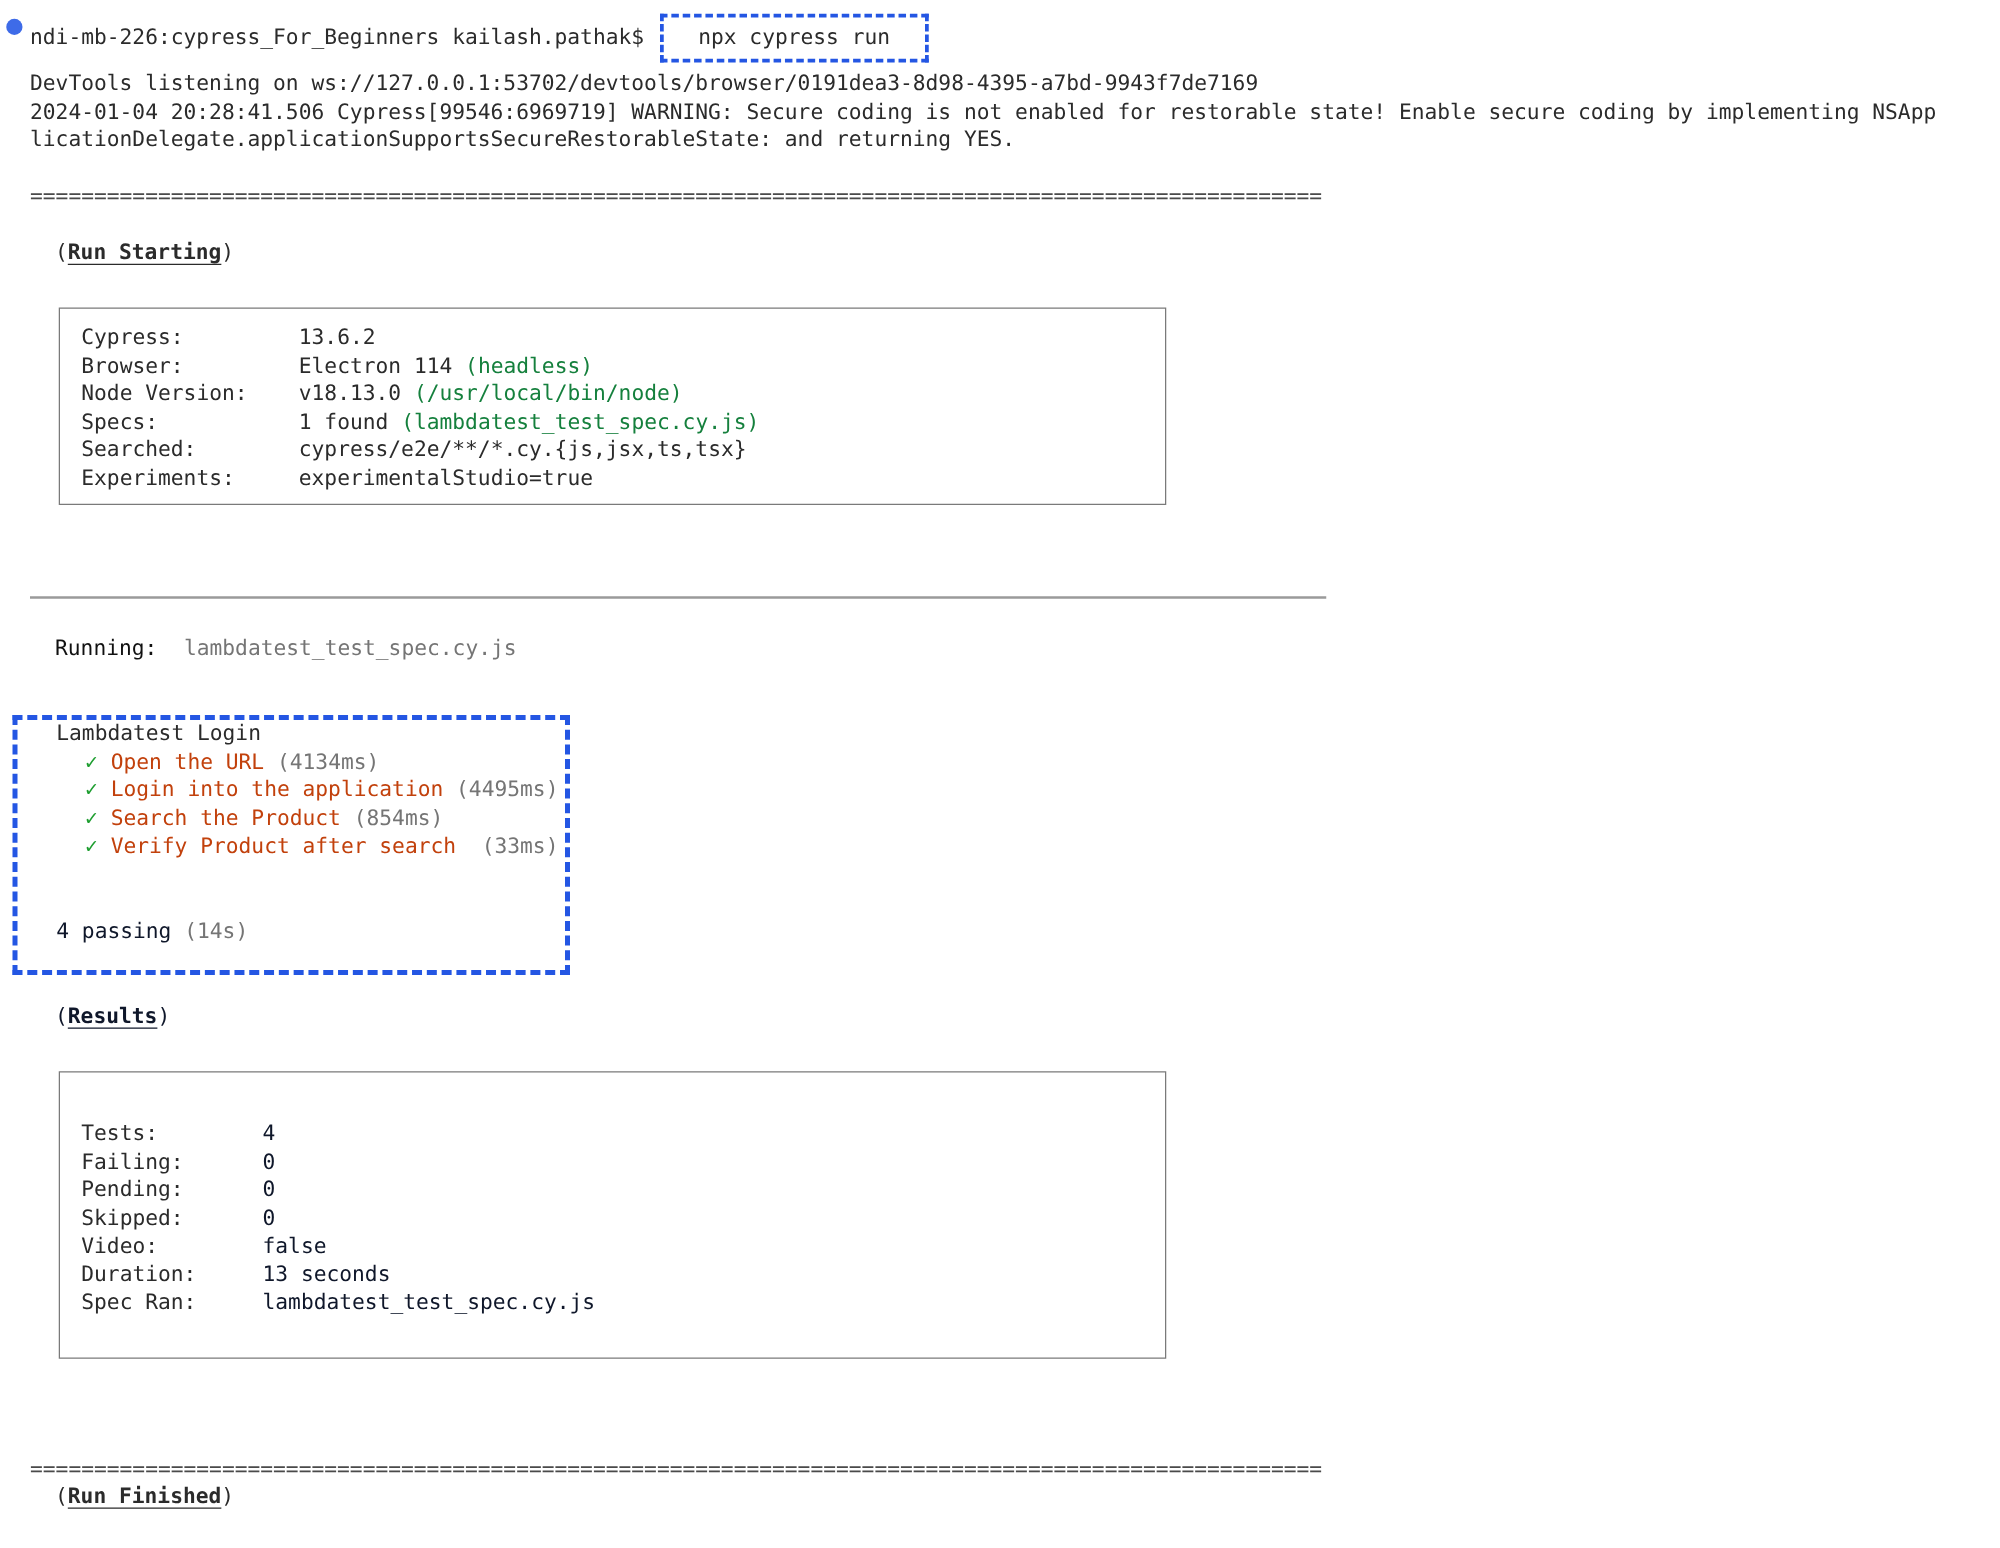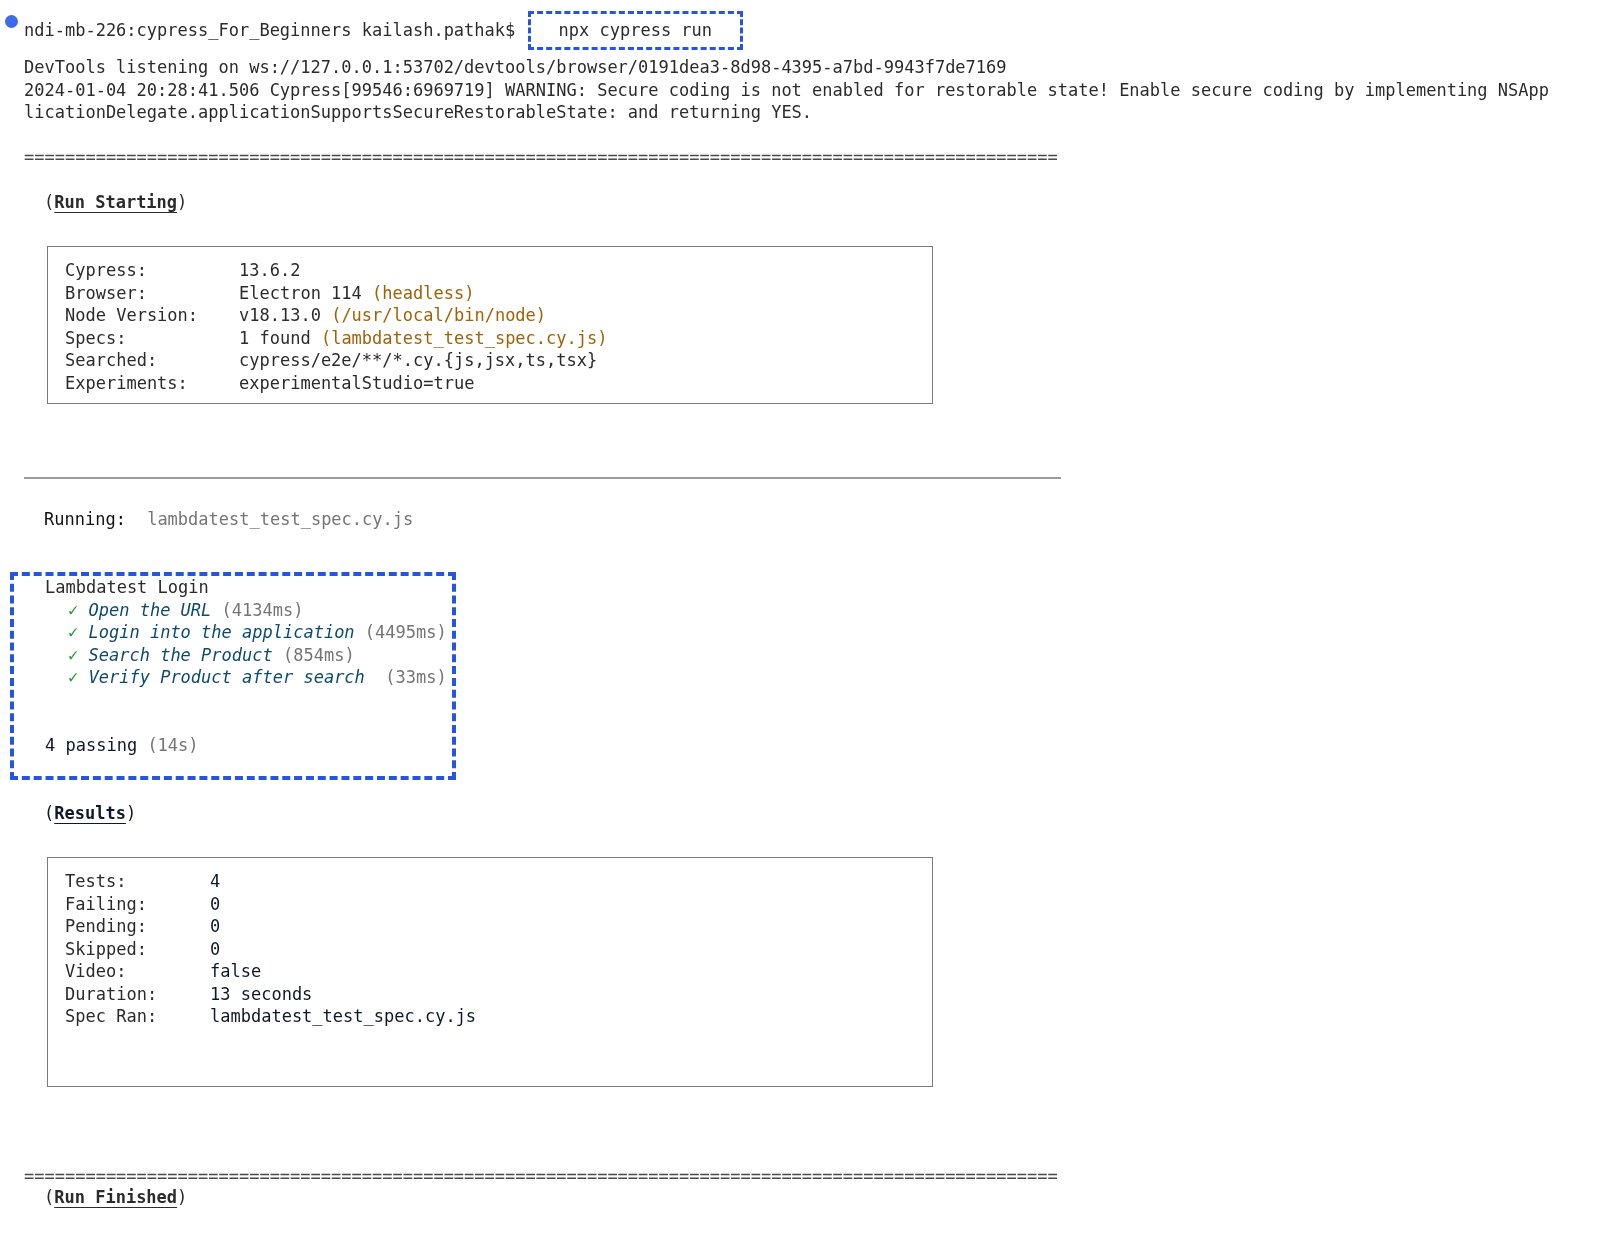--- a/index.html
+++ b/index.html
@@ -14,26 +14,26 @@
   .sep{color:#4a4a4a;letter-spacing:0;}
   .heading-inner{font-weight:bold;text-decoration:underline;text-underline-offset:4px;}
   .running-label{font-weight:normal;color:#111111;}
   .mark{position:absolute;left:5px;top:15px;width:13px;height:13px;border-radius:50%;background:#3e6be8;}
   .cmdbox{display:inline-block;border:3px dashed #2456e3;padding:5px 28px;margin-left:2px;}
   .infobox{position:absolute;left:47px;width:886px;border:1px solid #7a7a7a;box-sizing:border-box;padding:12px 0 10px 17px;background:#ffffff;}
   .box-specs{top:246px;height:158px;}
   .box-results{top:857px;height:230px;}
   .row{height:22.5px;white-space:pre;}
   .label1{display:inline-block;width:174px;}
-  .label2{display:inline-block;width:145px;}
-  .note{color:#a16207;}
+  .label2{display:inline-block;width:145px;margin-top:26px;}
+  .note{color:#15803d;}
   .hrule{position:absolute;left:24px;top:477px;width:1037px;height:0;border-top:2px solid #9a9a9a;}
   .suitebox{position:absolute;left:10px;top:572px;width:446px;height:208px;border:4px dashed #2456e3;box-sizing:border-box;}
   .check{color:#1e9e30;}
-  .tname{color:#0c4a6e;font-style:italic;}
+  .tname{color:#c2410c;}
   .tdur{color:#757575;text-align:right;}
 </style>
 </head>
 <body>
 
 <div class="terminal">
 
   <span class="mark"></span>
 
   <div class="line" style="top:11px"><span>ndi-mb-226:cypress_For_Beginners kailash.pathak$</span> <span class="cmdbox"><span>npx cypress run</span></span></div>

